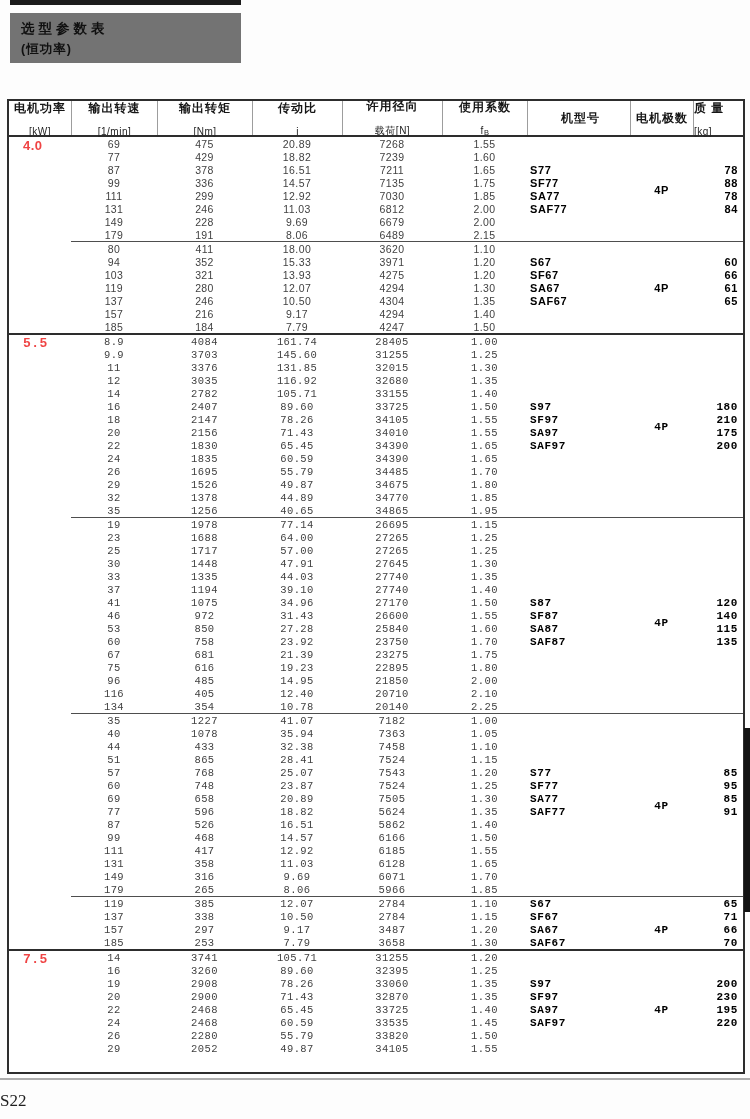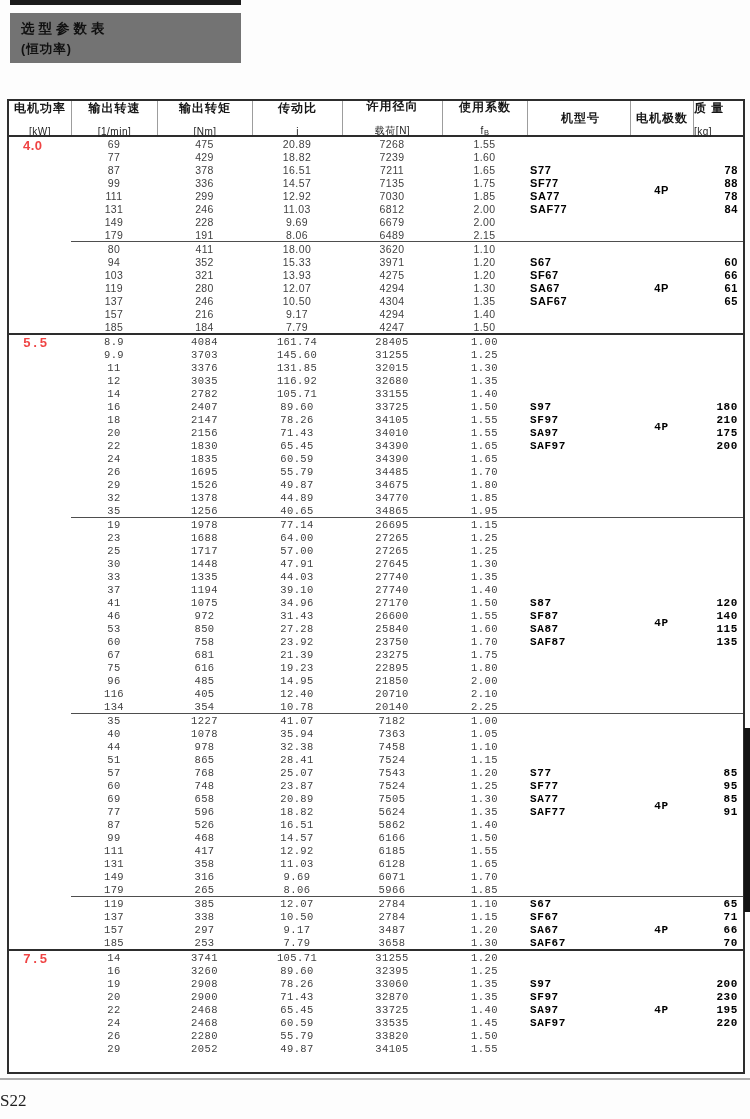--- a/index.html
+++ b/index.html
@@ -602,21 +602,21 @@
             <span class="cell c3">35.94</span>
             <span class="cell c4">7363</span>
             <span class="cell c5">1.05</span>
             <span class="cell c6 bold"></span>
             <span class="cell c7 bold"></span>
             <span class="cell c8 bold"></span>
           </div>
           <div class="row">
             <span class="cell c0"></span>
             <span class="cell c1">44</span>
-            <span class="cell c2">978</span>
+            <span class="cell c2">433</span>
             <span class="cell c3">32.38</span>
             <span class="cell c4">7458</span>
             <span class="cell c5">1.10</span>
             <span class="cell c6 bold"></span>
             <span class="cell c7 bold"></span>
             <span class="cell c8 bold"></span>
           </div>
           <div class="row">
             <span class="cell c0"></span>
             <span class="cell c1">51</span>

